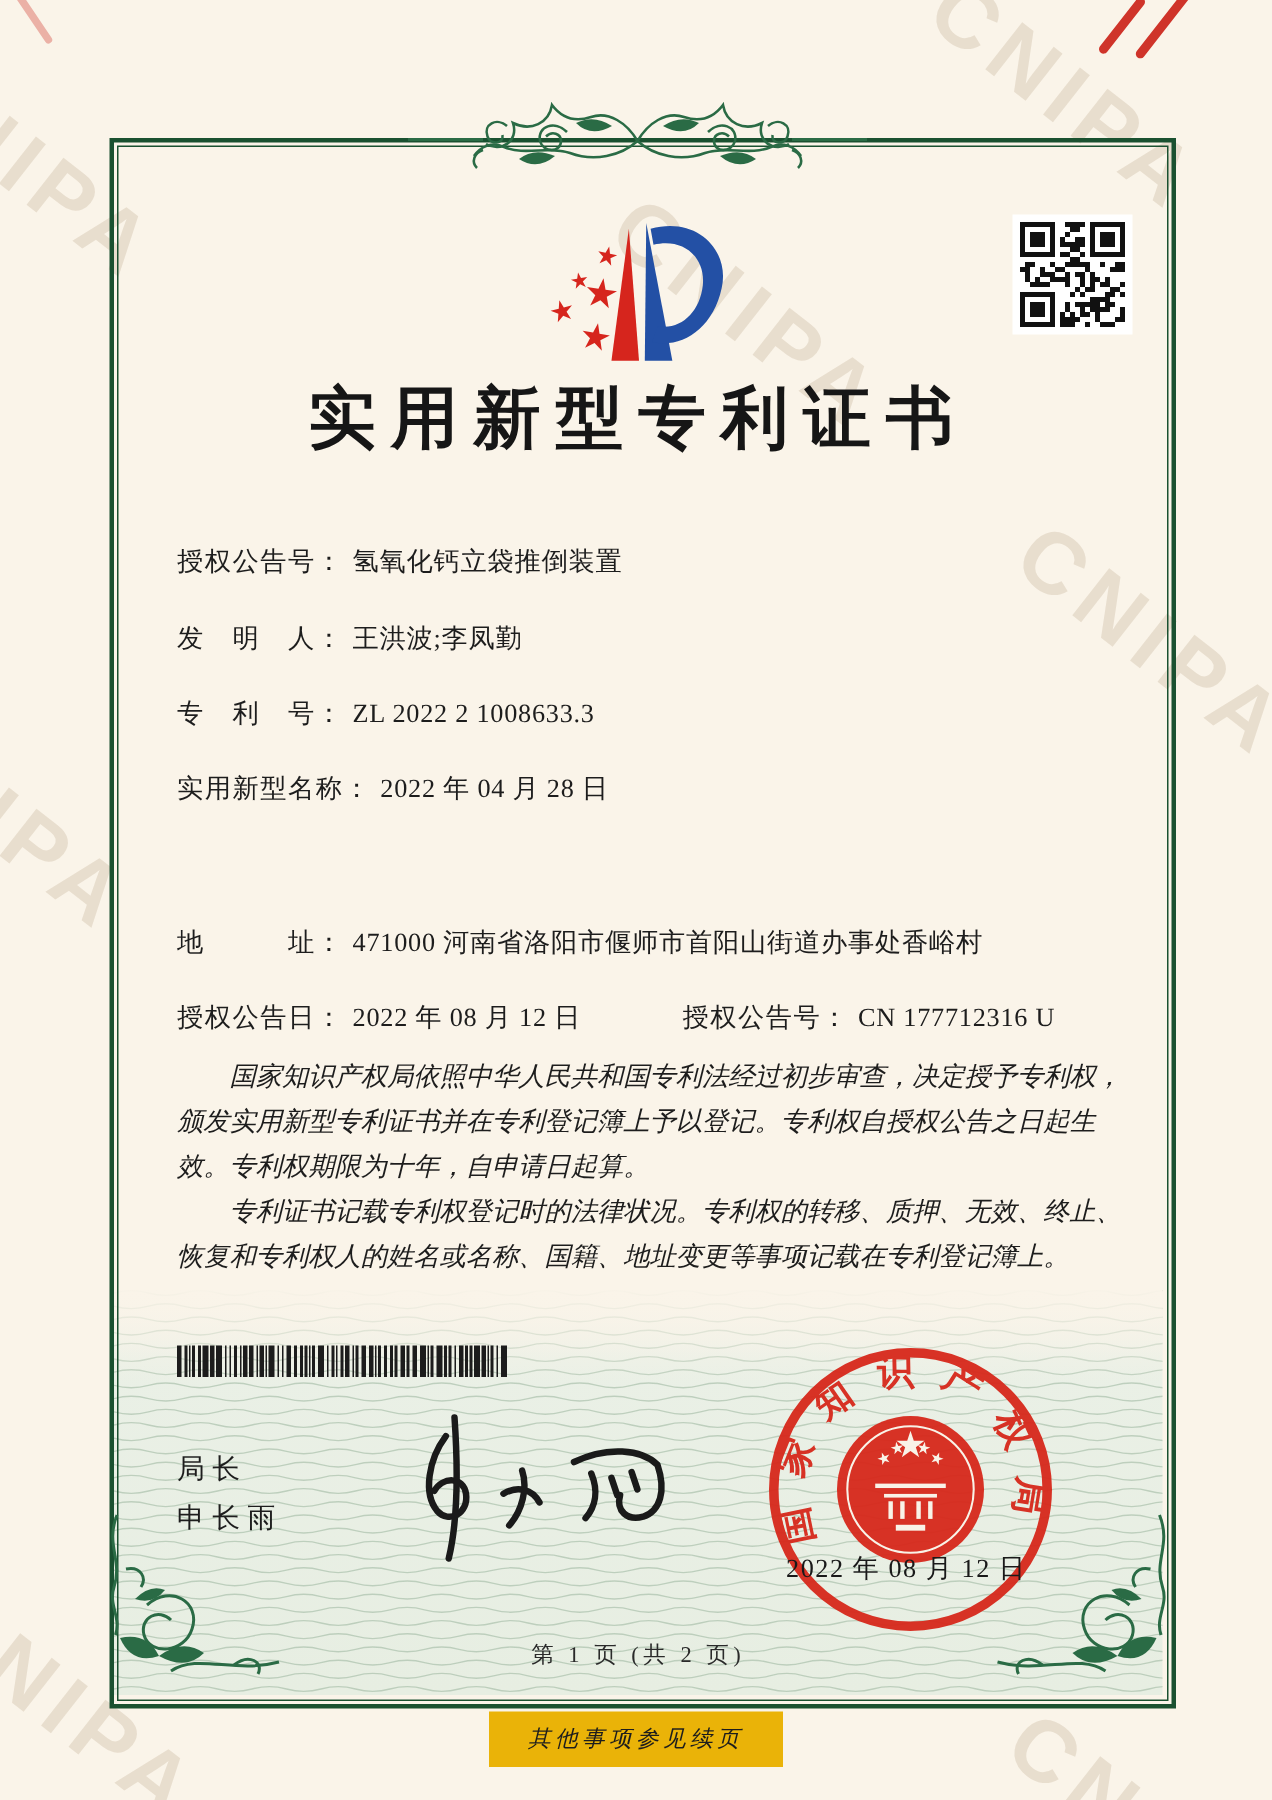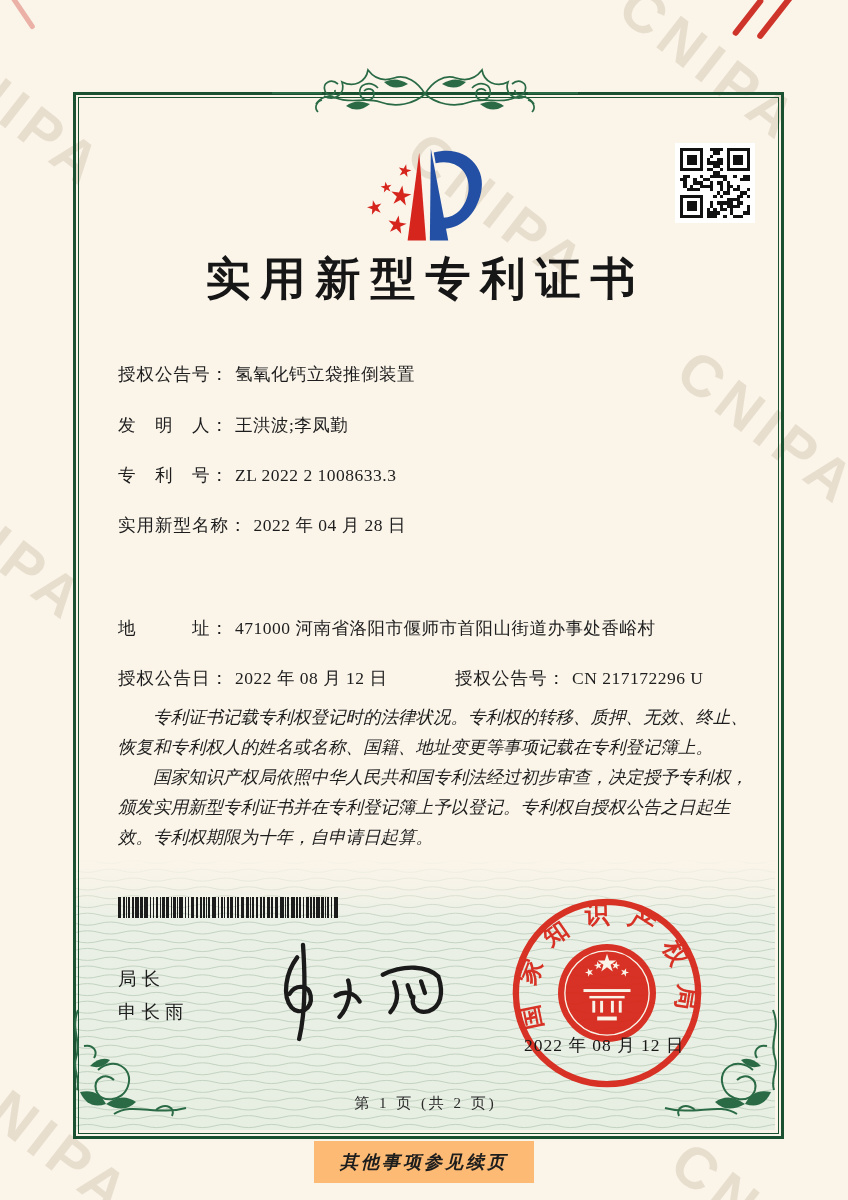--- a/index.html
+++ b/index.html
@@ -48,22 +48,22 @@
   .barcode div{height:100%;background:#1c1c1c;}
   .officer-title{position:absolute;left:118px;top:966px;font-size:18.5px;letter-spacing:5px;color:#1d1d1d;z-index:4;}
   .officer-name{position:absolute;left:118px;top:999px;font-size:18.5px;letter-spacing:5px;color:#1d1d1d;z-index:4;}
   .signature{position:absolute;left:255px;top:940px;z-index:4;}
   .seal{position:absolute;left:509px;top:895px;width:196px;height:196px;z-index:4;}
   .seal-date{position:absolute;left:524px;top:1033px;font-size:17.5px;color:#191919;
              letter-spacing:1px;z-index:5;white-space:nowrap;}
   .page-no{position:absolute;left:73px;top:1094px;width:705px;text-align:center;
            font-size:15px;letter-spacing:3px;color:#2a2a2a;z-index:4;}
   .cont-note{position:absolute;left:424px;top:1141px;transform:translateX(-50%);
-             background:#fdba74;padding:9px 26px;font-size:18px;font-style:italic;
-             letter-spacing:3px;color:#1d1d1d;z-index:4;white-space:nowrap;font-weight:bold;}
+             background:#eab308;padding:9px 26px;font-size:15px;font-style:italic;
+             letter-spacing:3px;color:#1d1d1d;z-index:4;white-space:nowrap;}
 
   .red-mark{position:absolute;background:#cf342a;border-radius:3px;z-index:1;}
 </style>
 </head>
 <body>
 
 <div class="page">
 
   <div class="wm" style="left:-48px;top:18px">CNIPA</div>
   <div class="wm" style="left:648px;top:-28px">CNIPA</div>
@@ -324,26 +324,26 @@
   <div class="row" style="top:513px">
     <span class="lab">实用新型名称：</span><span class="val">2022 年 04 月 28 日</span>
   </div>
   <div class="row" style="top:616px">
     <span class="lab">地　　　址：</span><span class="val">471000 河南省洛阳市偃师市首阳山街道办事处香峪村</span>
   </div>
   <div class="row" style="top:666px">
     <span class="lab">授权公告日：</span><span class="val">2022 年 08 月 12 日</span>
   </div>
   <div class="row" style="top:666px;left:455px">
-    <span class="lab">授权公告号：</span><span class="val">CN 217172296 U</span>
+    <span class="lab">授权公告号：</span><span class="val">CN 177712316 U</span>
   </div>
 
   <div class="body-text">
+    <p>国家知识产权局依照中华人民共和国专利法经过初步审查，决定授予专利权，颁发实用新型专利证书并在专利登记簿上予以登记。专利权自授权公告之日起生效。专利权期限为十年，自申请日起算。</p>
     <p>专利证书记载专利权登记时的法律状况。专利权的转移、质押、无效、终止、恢复和专利权人的姓名或名称、国籍、地址变更等事项记载在专利登记簿上。</p>
-    <p>国家知识产权局依照中华人民共和国专利法经过初步审查，决定授予专利权，颁发实用新型专利证书并在专利登记簿上予以登记。专利权自授权公告之日起生效。专利权期限为十年，自申请日起算。</p>
   </div>
 
   <div class="barcode" id="barcode">
       <div style="width:3px;margin-right:2px"></div>
       <div style="width:2px;margin-right:1px"></div>
       <div style="width:1px;margin-right:1px"></div>
       <div style="width:2px;margin-right:2px"></div>
       <div style="width:2px;margin-right:1px"></div>
       <div style="width:4px;margin-right:1px"></div>
       <div style="width:3px;margin-right:1px"></div>

